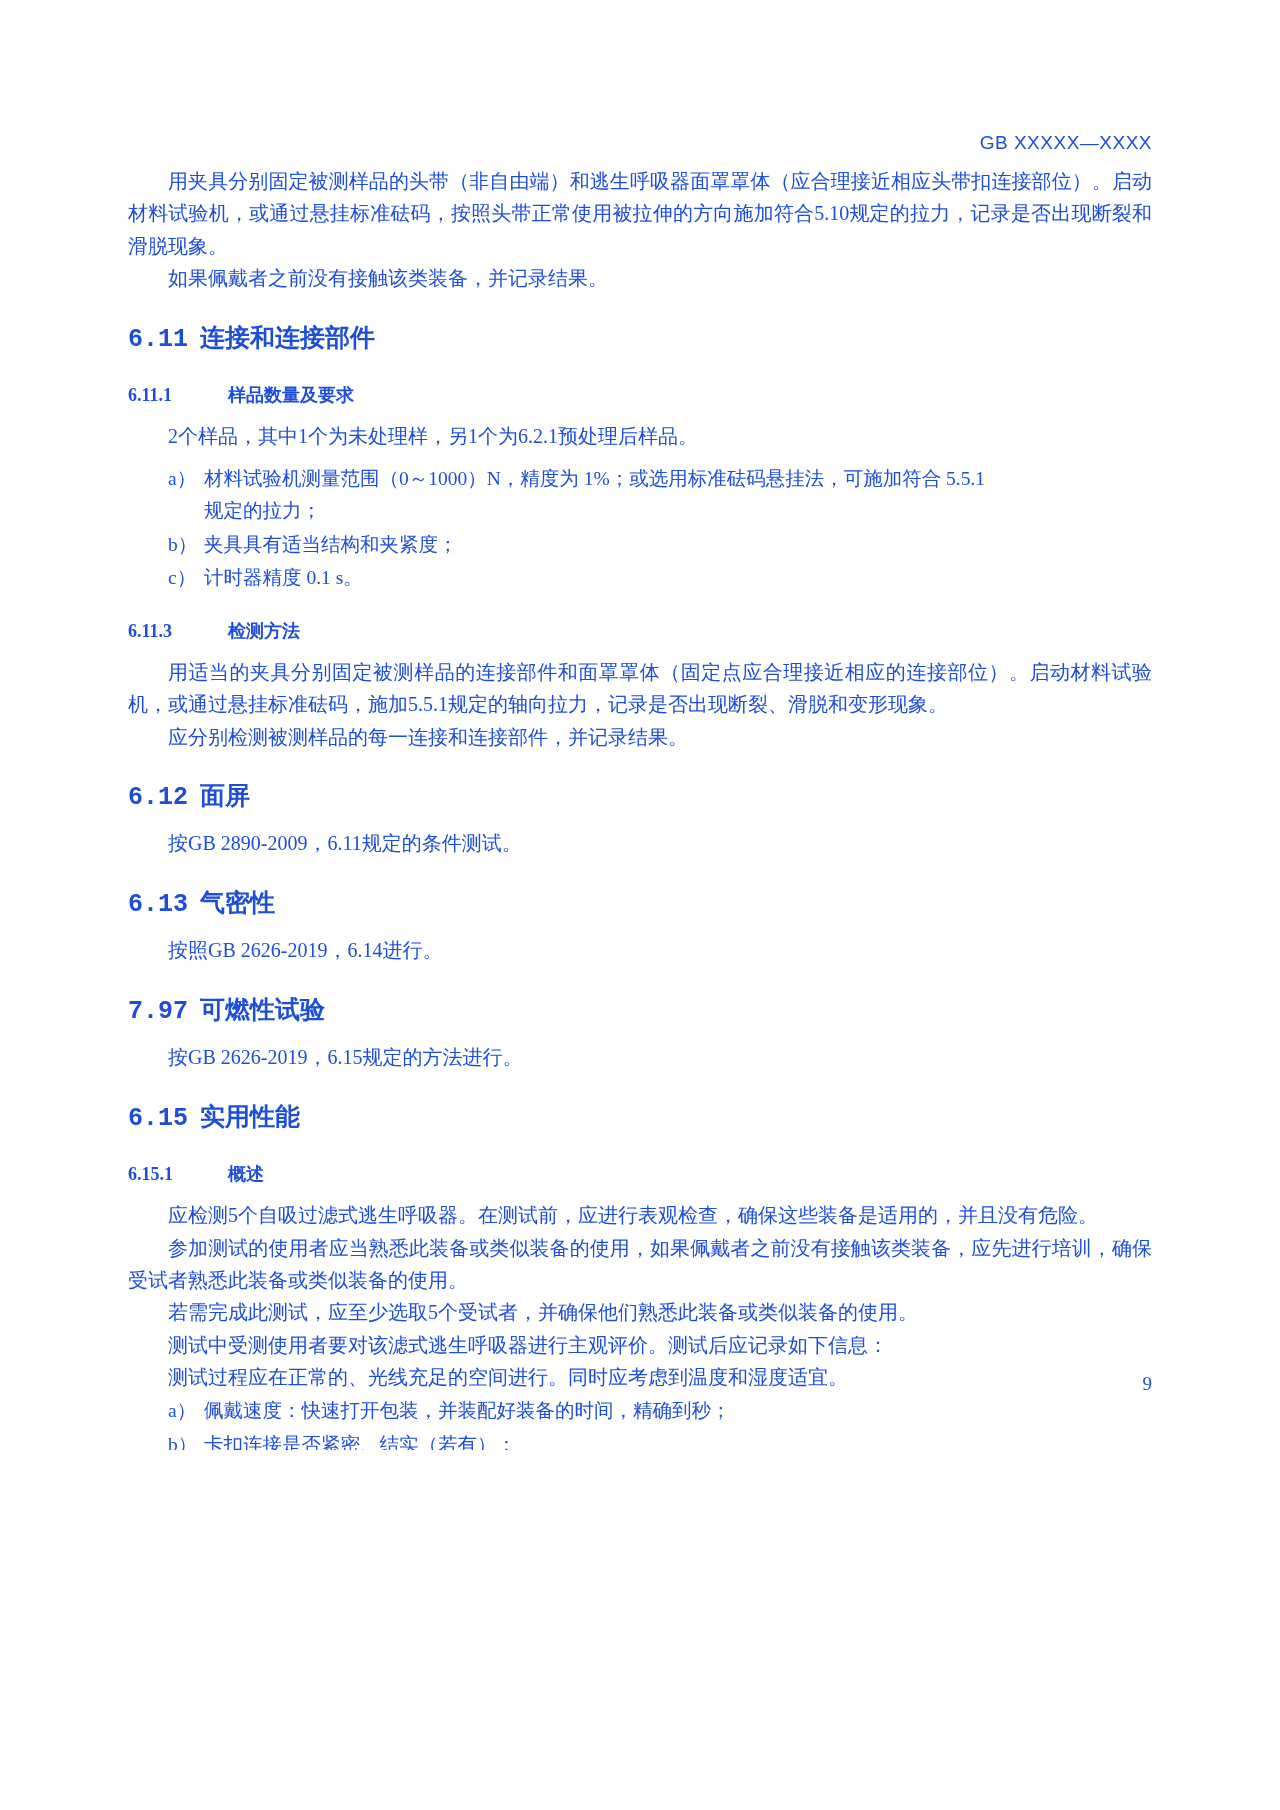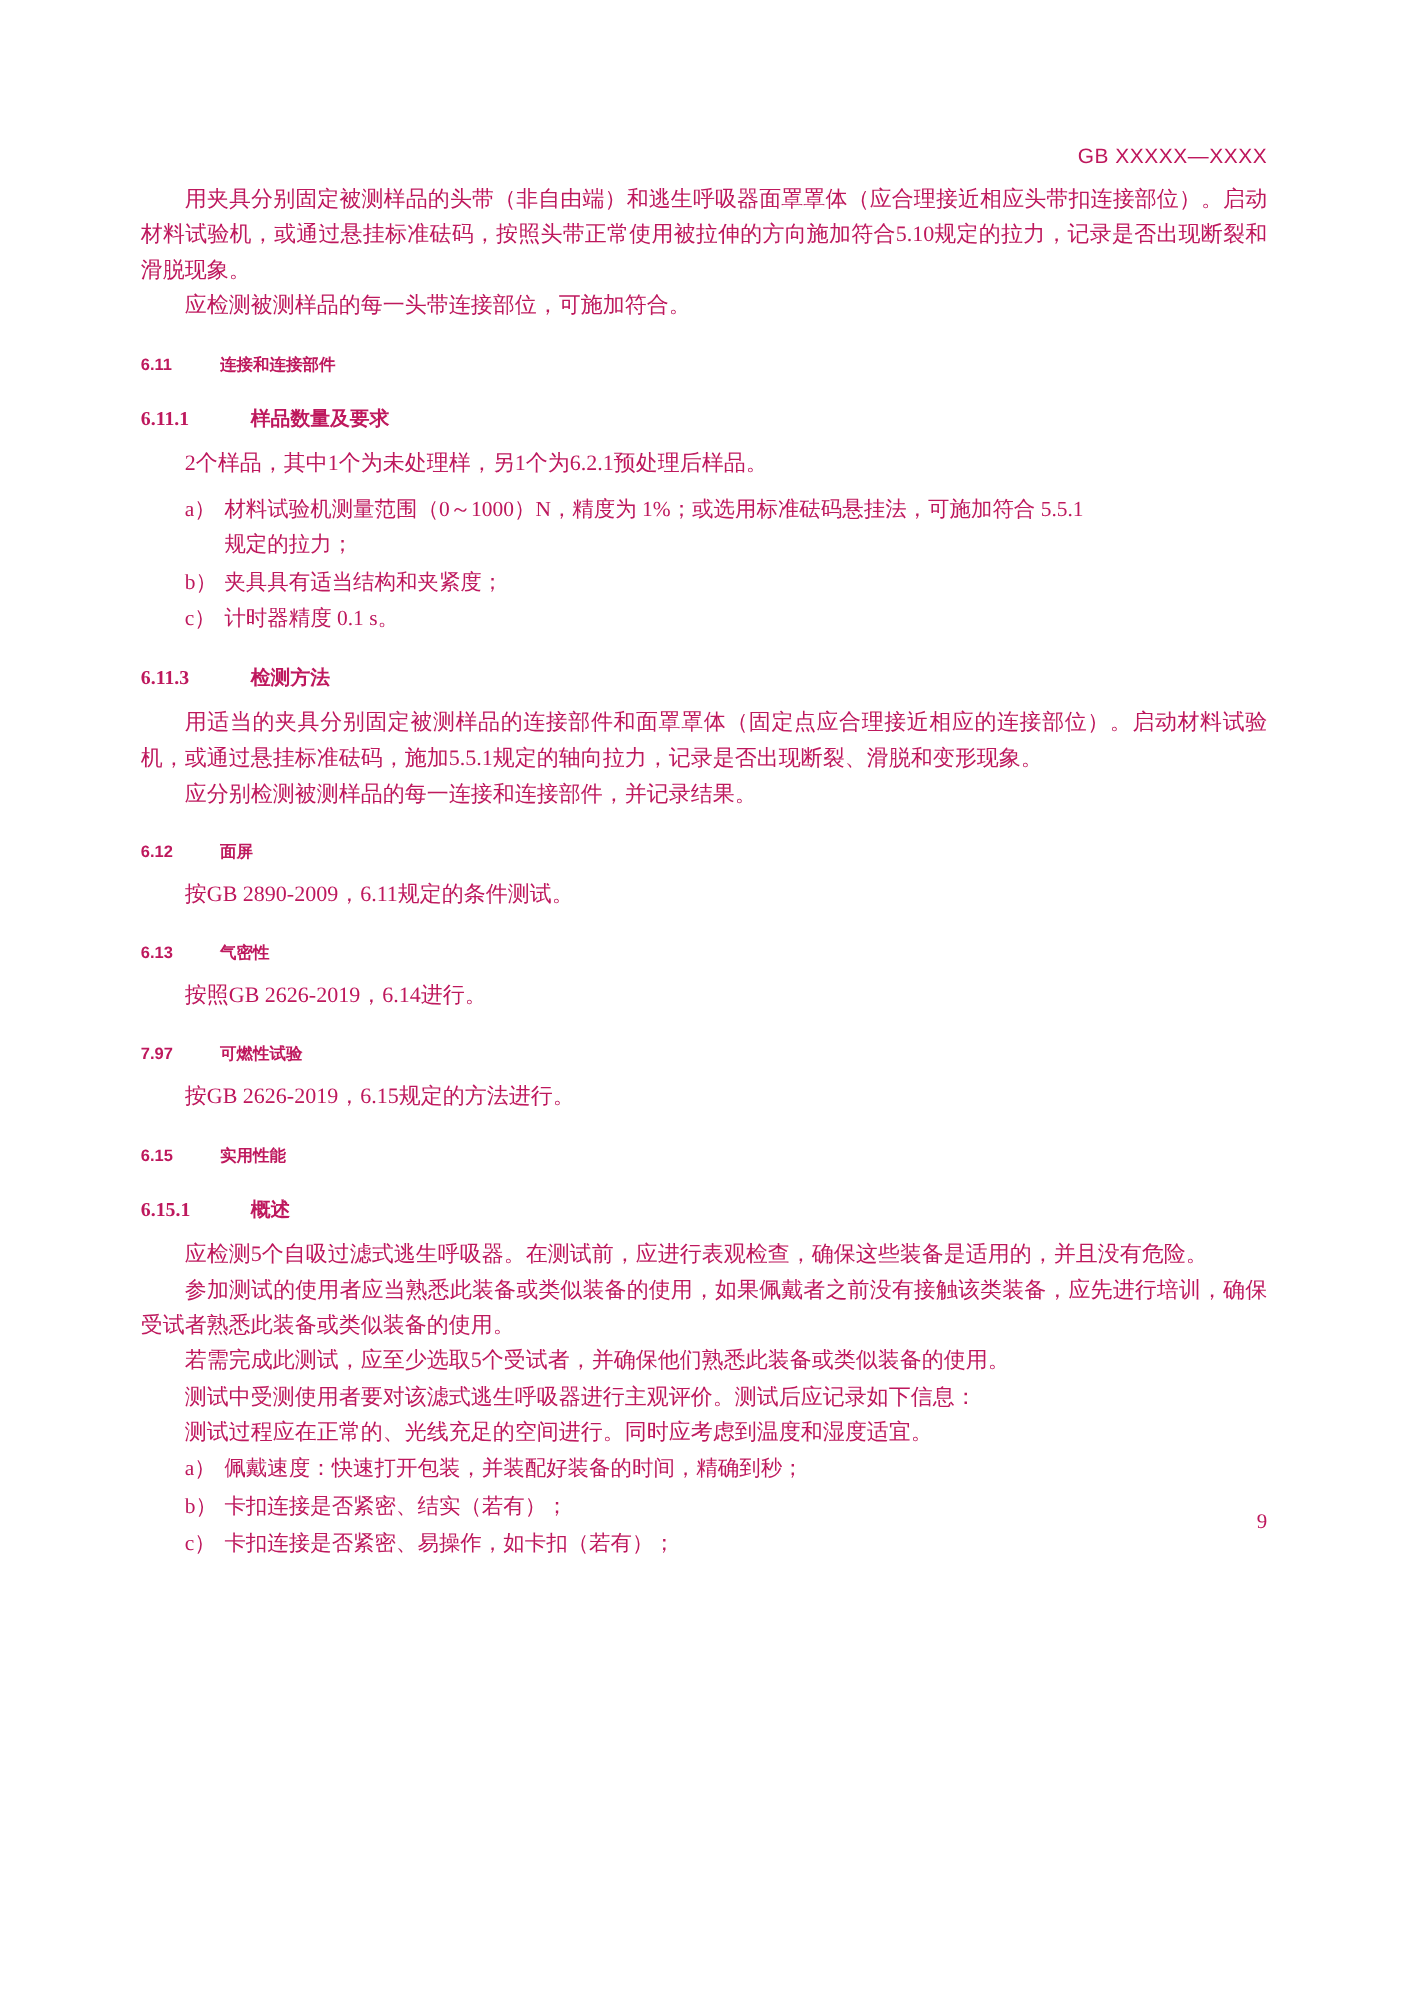--- a/index.html
+++ b/index.html
@@ -7,21 +7,21 @@
     padding: 0;
     background: #ffffff;
   }
   .page {
     position: relative;
     width: 1280px;
     height: 1450px;
     margin: 0 auto;
     background: #ffffff;
     font-family: "Liberation Serif", "DejaVu Serif", serif;
-    color: #be185d;
+    color: #1d4ed8;
     box-sizing: border-box;
   }
   .content {
     position: absolute;
     left: 128px;
     top: 0;
     width: 1024px;
   }
   .header-std {
     text-align: right;
@@ -39,22 +39,22 @@
     text-align: justify;
     text-justify: inter-ideograph;
   }
   .indent {
     text-indent: 2em;
   }
   .body-block {
     margin-top: 11px;
   }
   h2.clause {
-    font-family: Liberation Sans, sans-serif;
-    font-size: 15px;
+    font-family: Liberation Mono, monospace;
+    font-size: 25px;
     font-weight: bold;
     margin: 26px 0 0 0;
     line-height: 1.5;
   }
   h3.clause {
     font-family: Liberation Serif, serif;
     font-size: 18px;
     font-weight: bold;
     margin: 24px 0 0 0;
     line-height: 1.5;
@@ -103,21 +103,21 @@
 <body>
 
 <div class="page">
 
   <div class="content">
 
     <div class="header-std">GB  XXXXX—XXXX</div>
 
     <div class="body-block">
       <p class="indent">用夹具分别固定被测样品的头带（非自由端）和逃生呼吸器面罩罩体（应合理接近相应头带扣连接部位）。启动材料试验机，或通过悬挂标准砝码，按照头带正常使用被拉伸的方向施加符合5.10规定的拉力，记录是否出现断裂和滑脱现象。</p>
-      <p class="indent">应检测被测样品的每一头带连接部位，可施加符合。</p>
+      <p class="indent">如果佩戴者之前没有接触该类装备，并记录结果。</p>
     </div>
 
     <h2 class="clause">
       <span class="num">6.11</span><span>连接和连接部件</span>
     </h2>
 
     <h3 class="clause">
       <span class="num wide">6.11.1</span><span>样品数量及要求</span>
     </h3>
     <div class="body-block">

